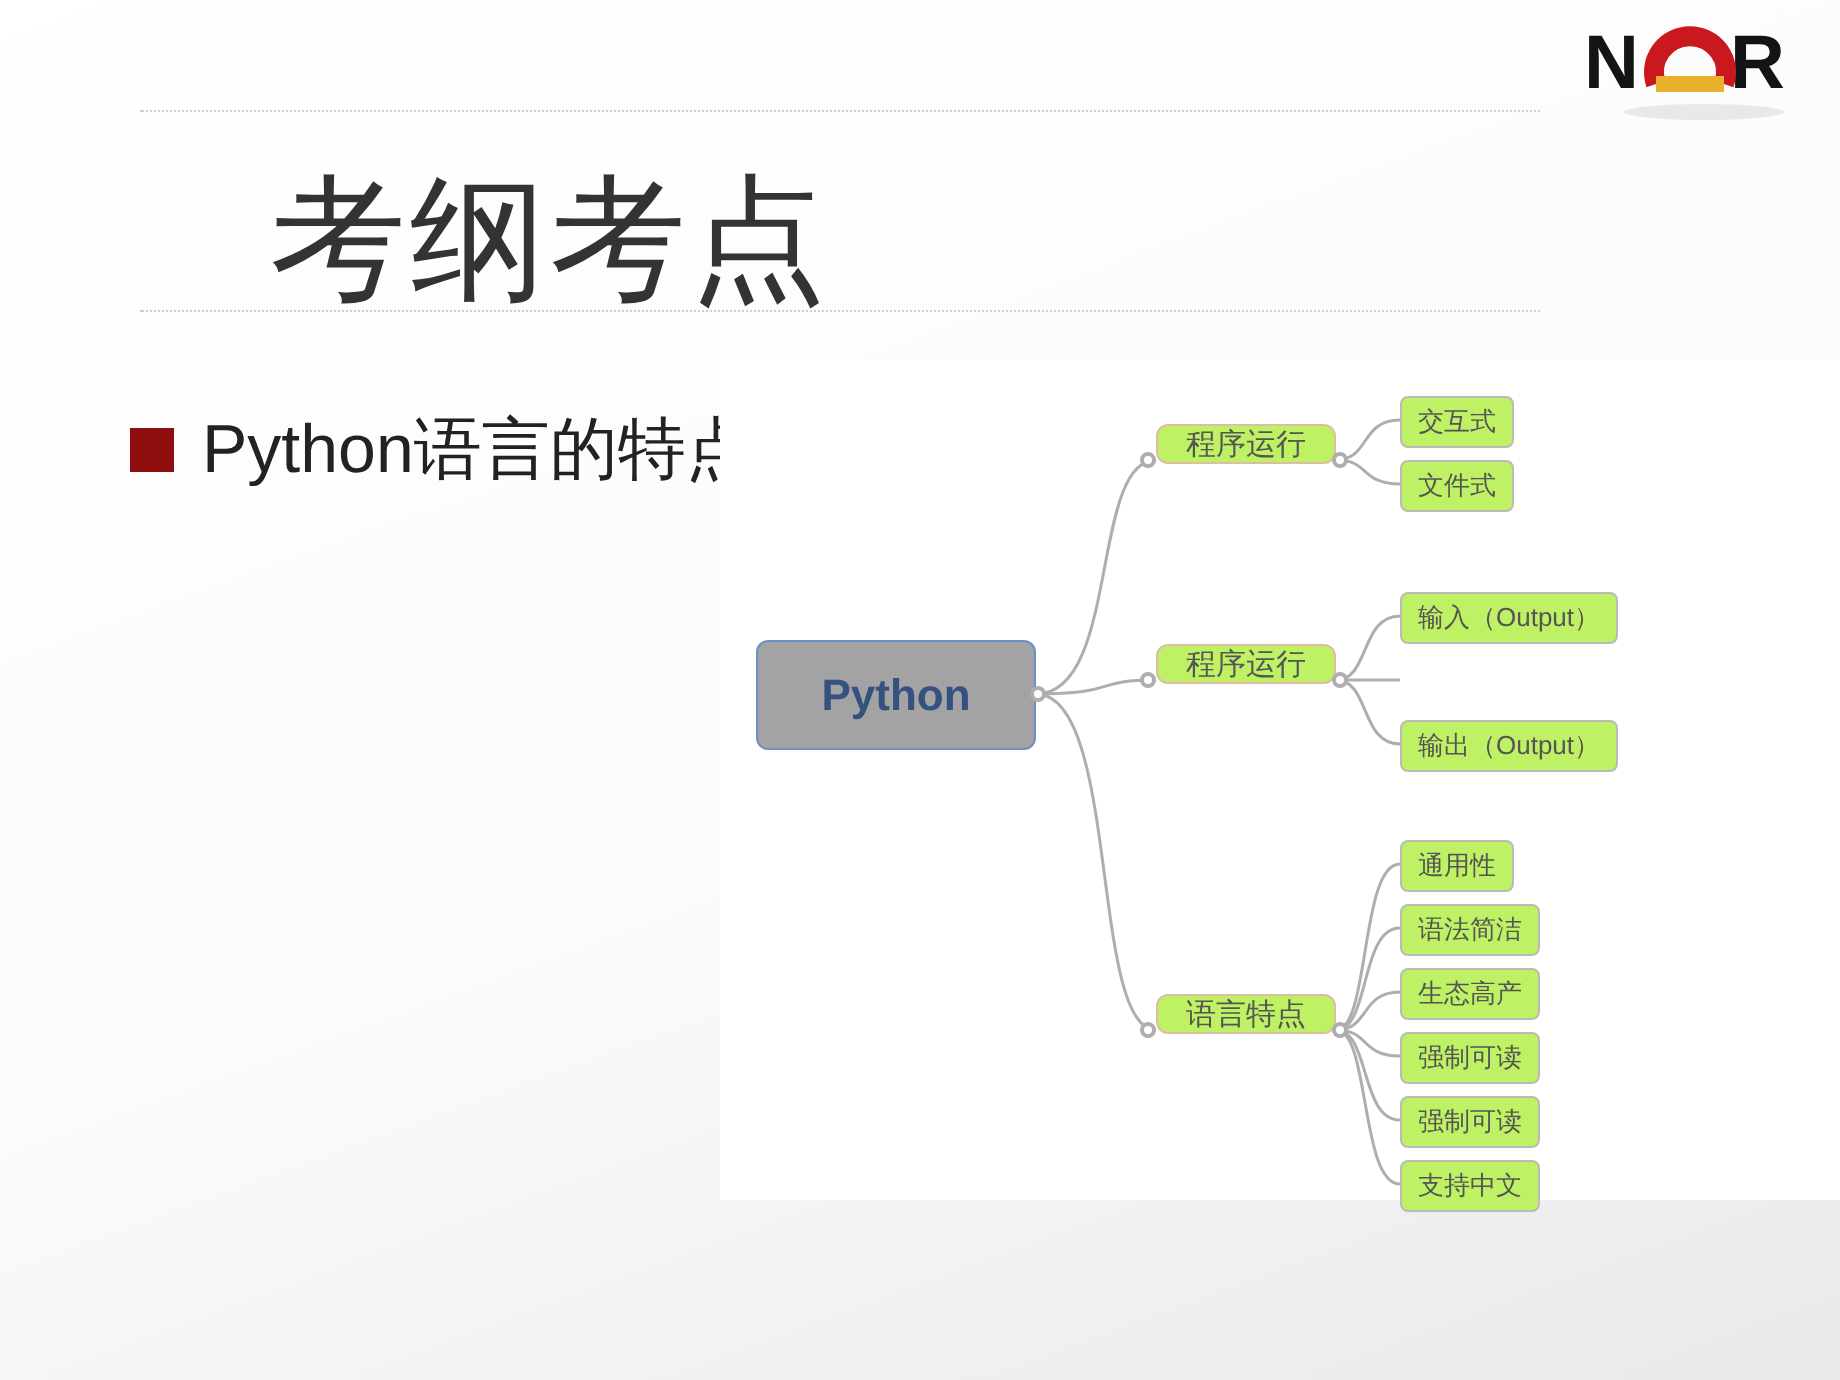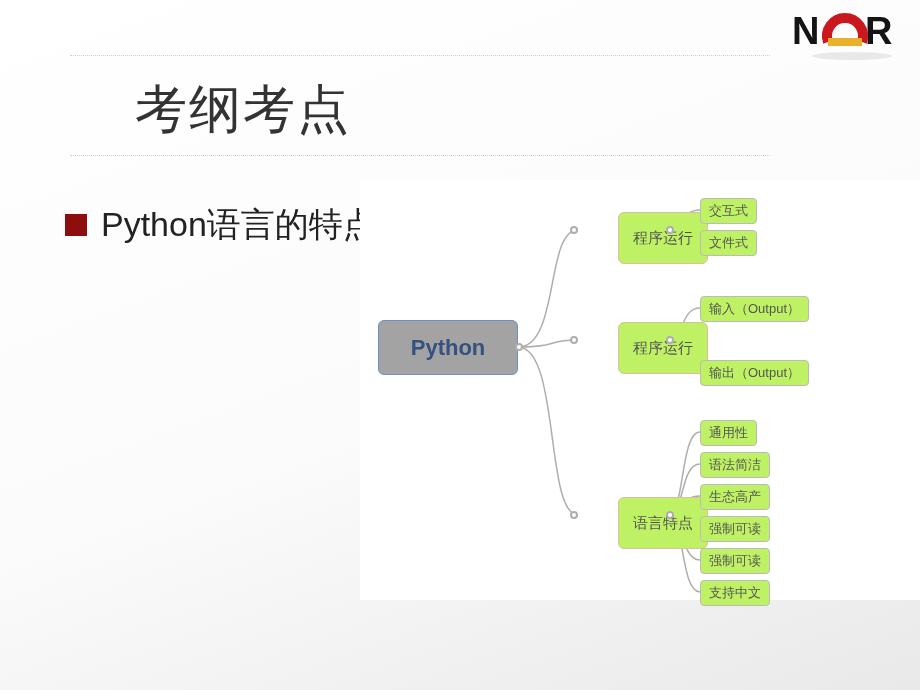--- a/index.html
+++ b/index.html
@@ -8,21 +8,21 @@
     position: relative;
     width: 920px;
     height: 690px;
     background: linear-gradient(160deg, #ffffff 0%, #fbfbfb 55%, #e9e9e9 100%);
     overflow: hidden;
   }
   .logo { position: absolute; top: 6px; right: 8px; width: 120px; height: 55px; }
   .title {
     position: absolute;
     top: 75px; left: 135px;
-    font-size: 52px;
+    font-size: 68px;
     color: #333;
     letter-spacing: 2px;
     font-weight: 400;
   }
   .dot-line { position: absolute; left: 70px; width: 700px; border-top: 1px dotted #cfcfcf; }
   .bullet-row {
     position: absolute;
     top: 202px; left: 65px;
     display: flex; align-items: center; gap: 14px;
   }
@@ -46,21 +46,21 @@
     border: 1.5px solid #6d8fc9;
     background: #a3a3a3;
     color: #35517f;
     font-weight: 700;
     font-size: 22px;
     width: 140px; height: 55px;
     top: 140px; left: 18px;
   }
   .branch {
     border: 1.5px solid #dcbfa2;
-    width: 90px; height: 52px; margin-left: 40px;
+    width: 90px; height: 20px;
   }
   .leaf {
     border: 1px solid #bbb;
     border-radius: 4px;
     height: 26px;
     padding: 0 8px;
     font-size: 13px;
     white-space: nowrap;
   }
   .conn-dot {

